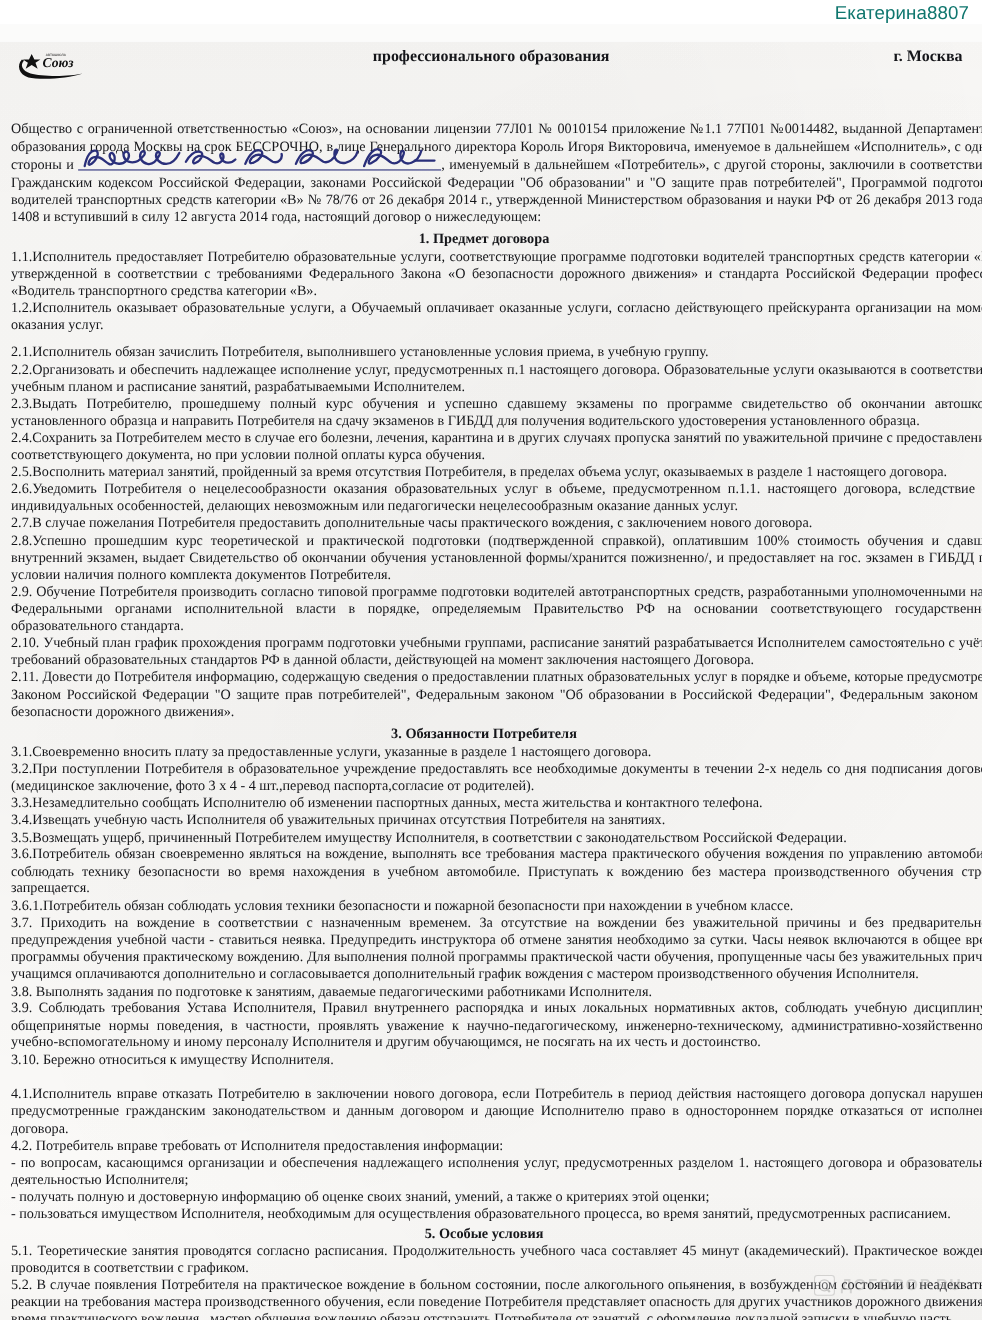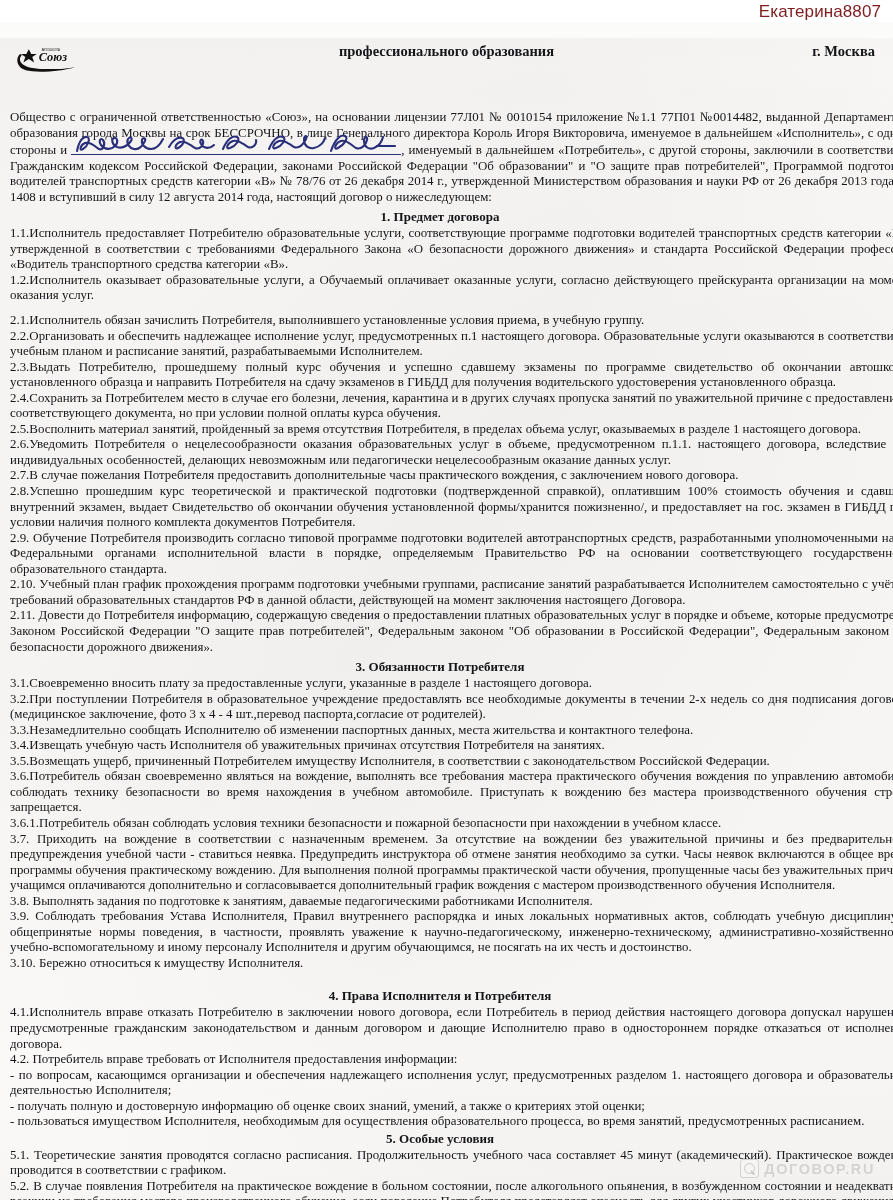--- a/index.html
+++ b/index.html
@@ -26,21 +26,21 @@
     top: 0; left: 0; right: 0;
     height: 22px;
     background: #ffffff;
   }
   .username {
     position: absolute;
     right: 12px;
     top: 2px;
     font-family: "Liberation Sans", "DejaVu Sans", sans-serif;
     font-size: 17px;
-    color: #7f1d1d;
+    color: #0f766e;
     letter-spacing: .1px;
     text-align: right;
   }
 
   
   .sheet {
     position: absolute;
     top: 38px; left: 0;
     width: 893px;
     height: 1178px;
@@ -258,21 +258,20 @@
       <p class="ln">3.5.Возмещать ущерб, причиненный Потребителем имуществу Исполнителя, в соответствии с законодательством Российской Федерации.</p>
       <p class="ln">3.6.Потребитель обязан своевременно являться на вождение, выполнять все требования мастера практического обучения вождения по управлению автомобиля, соблюдать технику безопасности во время нахождения в учебном автомобиле. Приступать к вождению без мастера производственного обучения строго запрещается.</p>
       <p class="ln">3.6.1.Потребитель обязан соблюдать условия техники безопасности и пожарной безопасности при нахождении в учебном классе.</p>
       <p class="ln">3.7. Приходить на вождение в соответствии с назначенным временем. За отсутствие на вождении без уважительной причины и без предварительного предупреждения учебной части - ставиться неявка. Предупредить инструктора об отмене занятия необходимо за сутки. Часы неявок включаются в общее время программы обучения практическому вождению. Для выполнения полной программы практической части обучения, пропущенные часы без уважительных причин, учащимся оплачиваются дополнительно и согласовывается дополнительный график вождения с мастером производственного обучения Исполнителя.</p>
       <p class="ln">3.8. Выполнять задания по подготовке к занятиям, даваемые педагогическими работниками Исполнителя.</p>
       <p class="ln">3.9. Соблюдать требования Устава Исполнителя, Правил внутреннего распорядка и иных локальных нормативных актов, соблюдать учебную дисциплину и общепринятые нормы поведения, в частности, проявлять уважение к научно-педагогическому, инженерно-техническому, административно-хозяйственному, учебно-вспомогательному и иному персоналу Исполнителя и другим обучающимся, не посягать на их честь и достоинство.</p>
       <p class="ln">3.10. Бережно относиться к имуществу Исполнителя.</p>
 
       <div class="gap-l"></div>
 
-      <div class="heading">4. Права Исполнителя и Потребителя</div>
       <p class="ln">4.1.Исполнитель вправе отказать Потребителю в заключении нового договора, если Потребитель в период действия настоящего договора допускал нарушения, предусмотренные гражданским законодательством и данным договором и дающие Исполнителю право в одностороннем порядке отказаться от исполнения договора.</p>
       <p class="ln">4.2. Потребитель вправе требовать от Исполнителя предоставления информации:</p>
       <p class="ln">- по вопросам, касающимся организации и обеспечения надлежащего исполнения услуг, предусмотренных разделом 1. настоящего договора и образовательной деятельностью Исполнителя;</p>
       <p class="ln">- получать полную и достоверную информацию об оценке своих знаний, умений, а также о критериях этой оценки;</p>
       <p class="ln">- пользоваться имуществом Исполнителя, необходимым для осуществления образовательного процесса, во время занятий, предусмотренных расписанием.</p>
 
       <div class="heading">5. Особые условия</div>
       <p class="ln">5.1. Теоретические занятия проводятся согласно расписания. Продолжительность учебного часа составляет 45 минут (академический). Практическое вождение проводится в соответствии с графиком.</p>
       <p class="ln">5.2. В случае появления Потребителя на практическое вождение в больном состоянии, после алкогольного опьянения, в возбужденном состоянии и неадекватной реакции на требования мастера производственного обучения, если поведение Потребителя представляет опасность для других участников дорожного движения во время практического вождения , мастер обучения вождению обязан отстранить Потребителя от занятий, с оформление докладной записки в учебную часть.</p>
 

